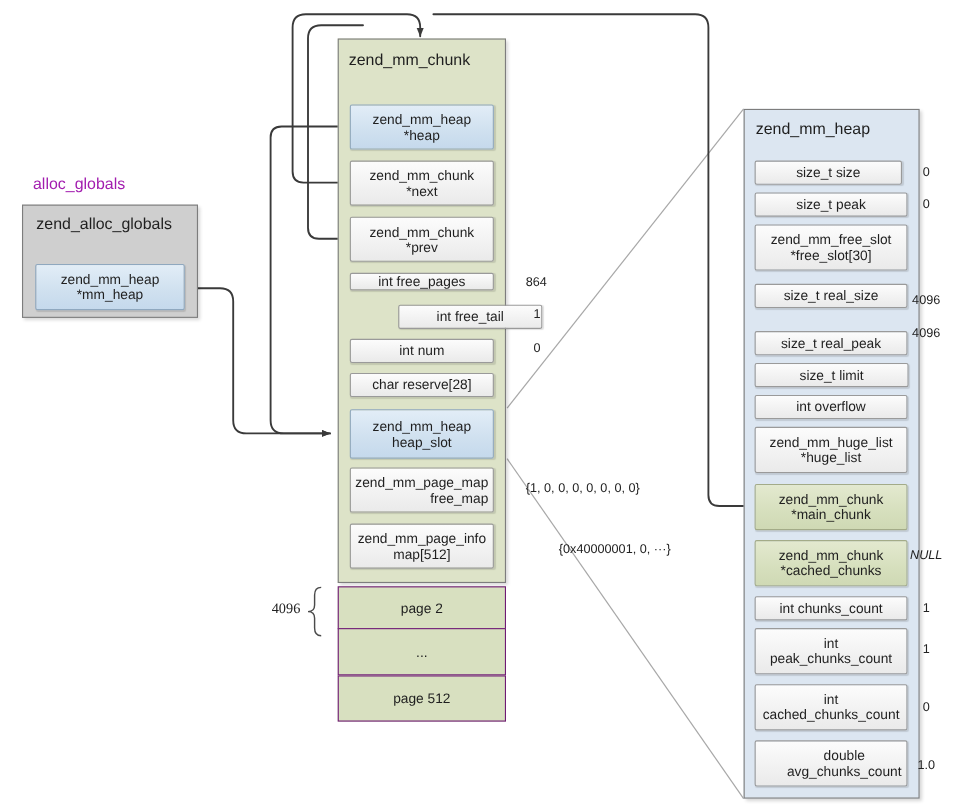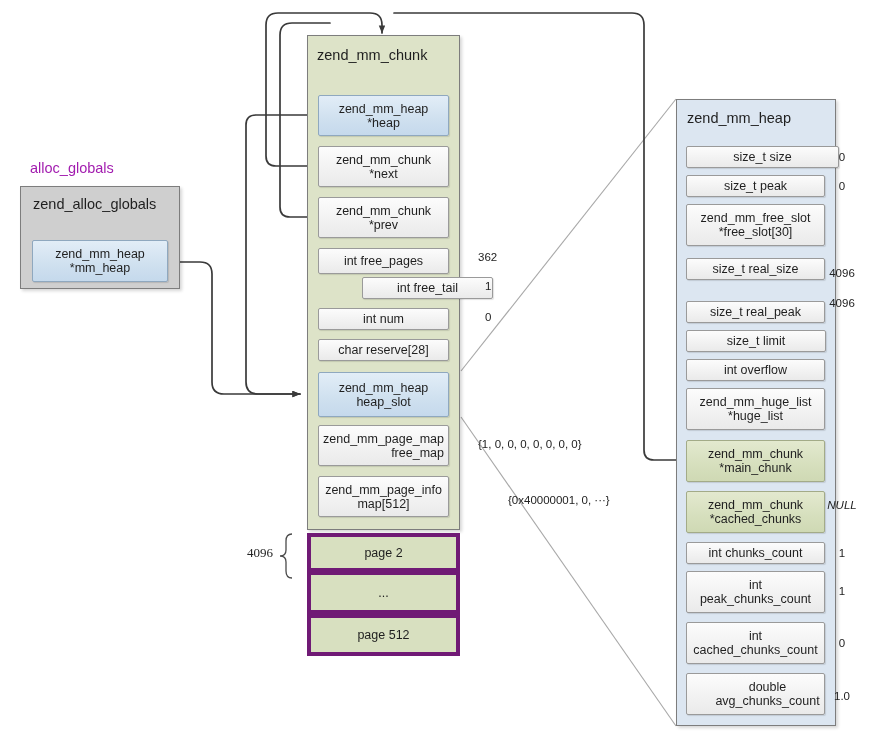--- a/index.html
+++ b/index.html
@@ -30,21 +30,21 @@
     position:absolute;font-size:14.5px;color:#1f1f1f;
     white-space:nowrap;
   }
 
   #globals-panel{background:#cfcfcf;border:1px solid #7d7d7d;}
   #chunk-panel{background:#dde3c8;border:1px solid #7d7d7d;}
   #heap-panel{background:#dce6f1;border:1px solid #7d7d7d;}
 
   .page-row{
     position:absolute;box-sizing:border-box;
-    background:#d8e0c0;border:4px solid #701a75;
+    background:#d8e0c0;border:1px solid #701a75;
     display:flex;align-items:center;justify-content:center;
     font-size:12.5px;color:#1f1f1f;
   }
 
   .caption{position:absolute;font-size:14.5px;color:#a21caf;white-space:nowrap;margin-left:20px;}
   .annot{position:absolute;font-size:11.5px;color:#222;white-space:nowrap;}
   .brace-num{position:absolute;font-size:13px;color:#222;font-family:"Liberation Serif","DejaVu Serif",serif;}
 </style>
 </head>
 <body>
@@ -102,21 +102,21 @@
 *heap</span>
       </div>
       <div class="field" style="left: 318px; top: 146px; width: 131px; height: 41px;">
         <span style="white-space: pre-line;">zend_mm_chunk
 *next</span>
       </div>
       <div class="field" style="left: 318px; top: 197px; width: 131px; height: 41px;">
         <span style="white-space: pre-line;">zend_mm_chunk
 *prev</span>
       </div>
-      <div class="field" style="left: 318px; top: 248px; width: 131px; height: 26px;">
+      <div class="field" style="left: 318px; top: 248px; width: 131px; height: 16px;">
         <span style="white-space: pre-line;">int  free_pages</span>
       </div>
       <div class="field" style="left: 318px; top: 277px; width: 131px; height: 22px; margin-left: 44px;">
         <span style="white-space: pre-line;">int  free_tail</span>
       </div>
       <div class="field" style="left: 318px; top: 308px; width: 131px; height: 22px;">
         <span style="white-space: pre-line;">int  num</span>
       </div>
       <div class="field" style="left: 318px; top: 339px; width: 131px; height: 22px;">
         <span style="white-space: pre-line;">char  reserve[28]</span>
@@ -128,21 +128,21 @@
       <div class="field" style="left: 318px; top: 425px; width: 131px; height: 41px;">
         <span style="white-space: pre-line; text-align: right;">zend_mm_page_map
 free_map</span>
       </div>
       <div class="field" style="left: 318px; top: 476px; width: 131px; height: 41px;">
         <span style="white-space: pre-line;">zend_mm_page_info
 map[512]</span>
       </div>
     </div>
   <div id="chunk-values">
-      <div class="annot" style="left: 478px; top: 251px;">362</div>
+      <div class="annot" style="left: 478px; top: 251px;">864</div>
       <div class="annot" style="left: 485px; top: 280px;">1</div>
       <div class="annot" style="left: 485px; top: 311px;">0</div>
       <div class="annot" style="left: 478px; top: 438px;">{1, 0, 0, 0, 0, 0, 0, 0}</div>
       <div class="annot" style="left: 508px; top: 494px;">{0x40000001, 0, ···}</div>
     </div>
 
   <div id="chunk-pages">
       <div class="page-row" style="left: 307px; top: 533px; width: 153px; height: 39px;">
         <span>page 2</span>
       </div>
@@ -154,21 +154,21 @@
       </div>
     </div>
 
   <div class="brace-num" style="left:247px;top:545px;">4096</div>
 
   <div class="panel" id="heap-panel" style="left:676px;top:99px;width:160px;height:627px;">
   </div>
   <div class="panel-title" style="left:687px;top:110px;">zend_mm_heap</div>
 
   <div id="heap-fields">
-      <div class="field" style="left: 686px; top: 146px; width: 153px; height: 22px;">
+      <div class="field" style="left: 686px; top: 146px; width: 134px; height: 22px;">
         <span style="white-space: pre-line;">size_t  size</span>
       </div>
       <div class="field" style="left: 686px; top: 175px; width: 139px; height: 22px;">
         <span style="white-space: pre-line;">size_t  peak</span>
       </div>
       <div class="field" style="left: 686px; top: 204px; width: 139px; height: 42px;">
         <span style="white-space: pre-line;">zend_mm_free_slot
 *free_slot[30]</span>
       </div>
       <div class="field" style="left: 686px; top: 258px; width: 139px; height: 22px;">

